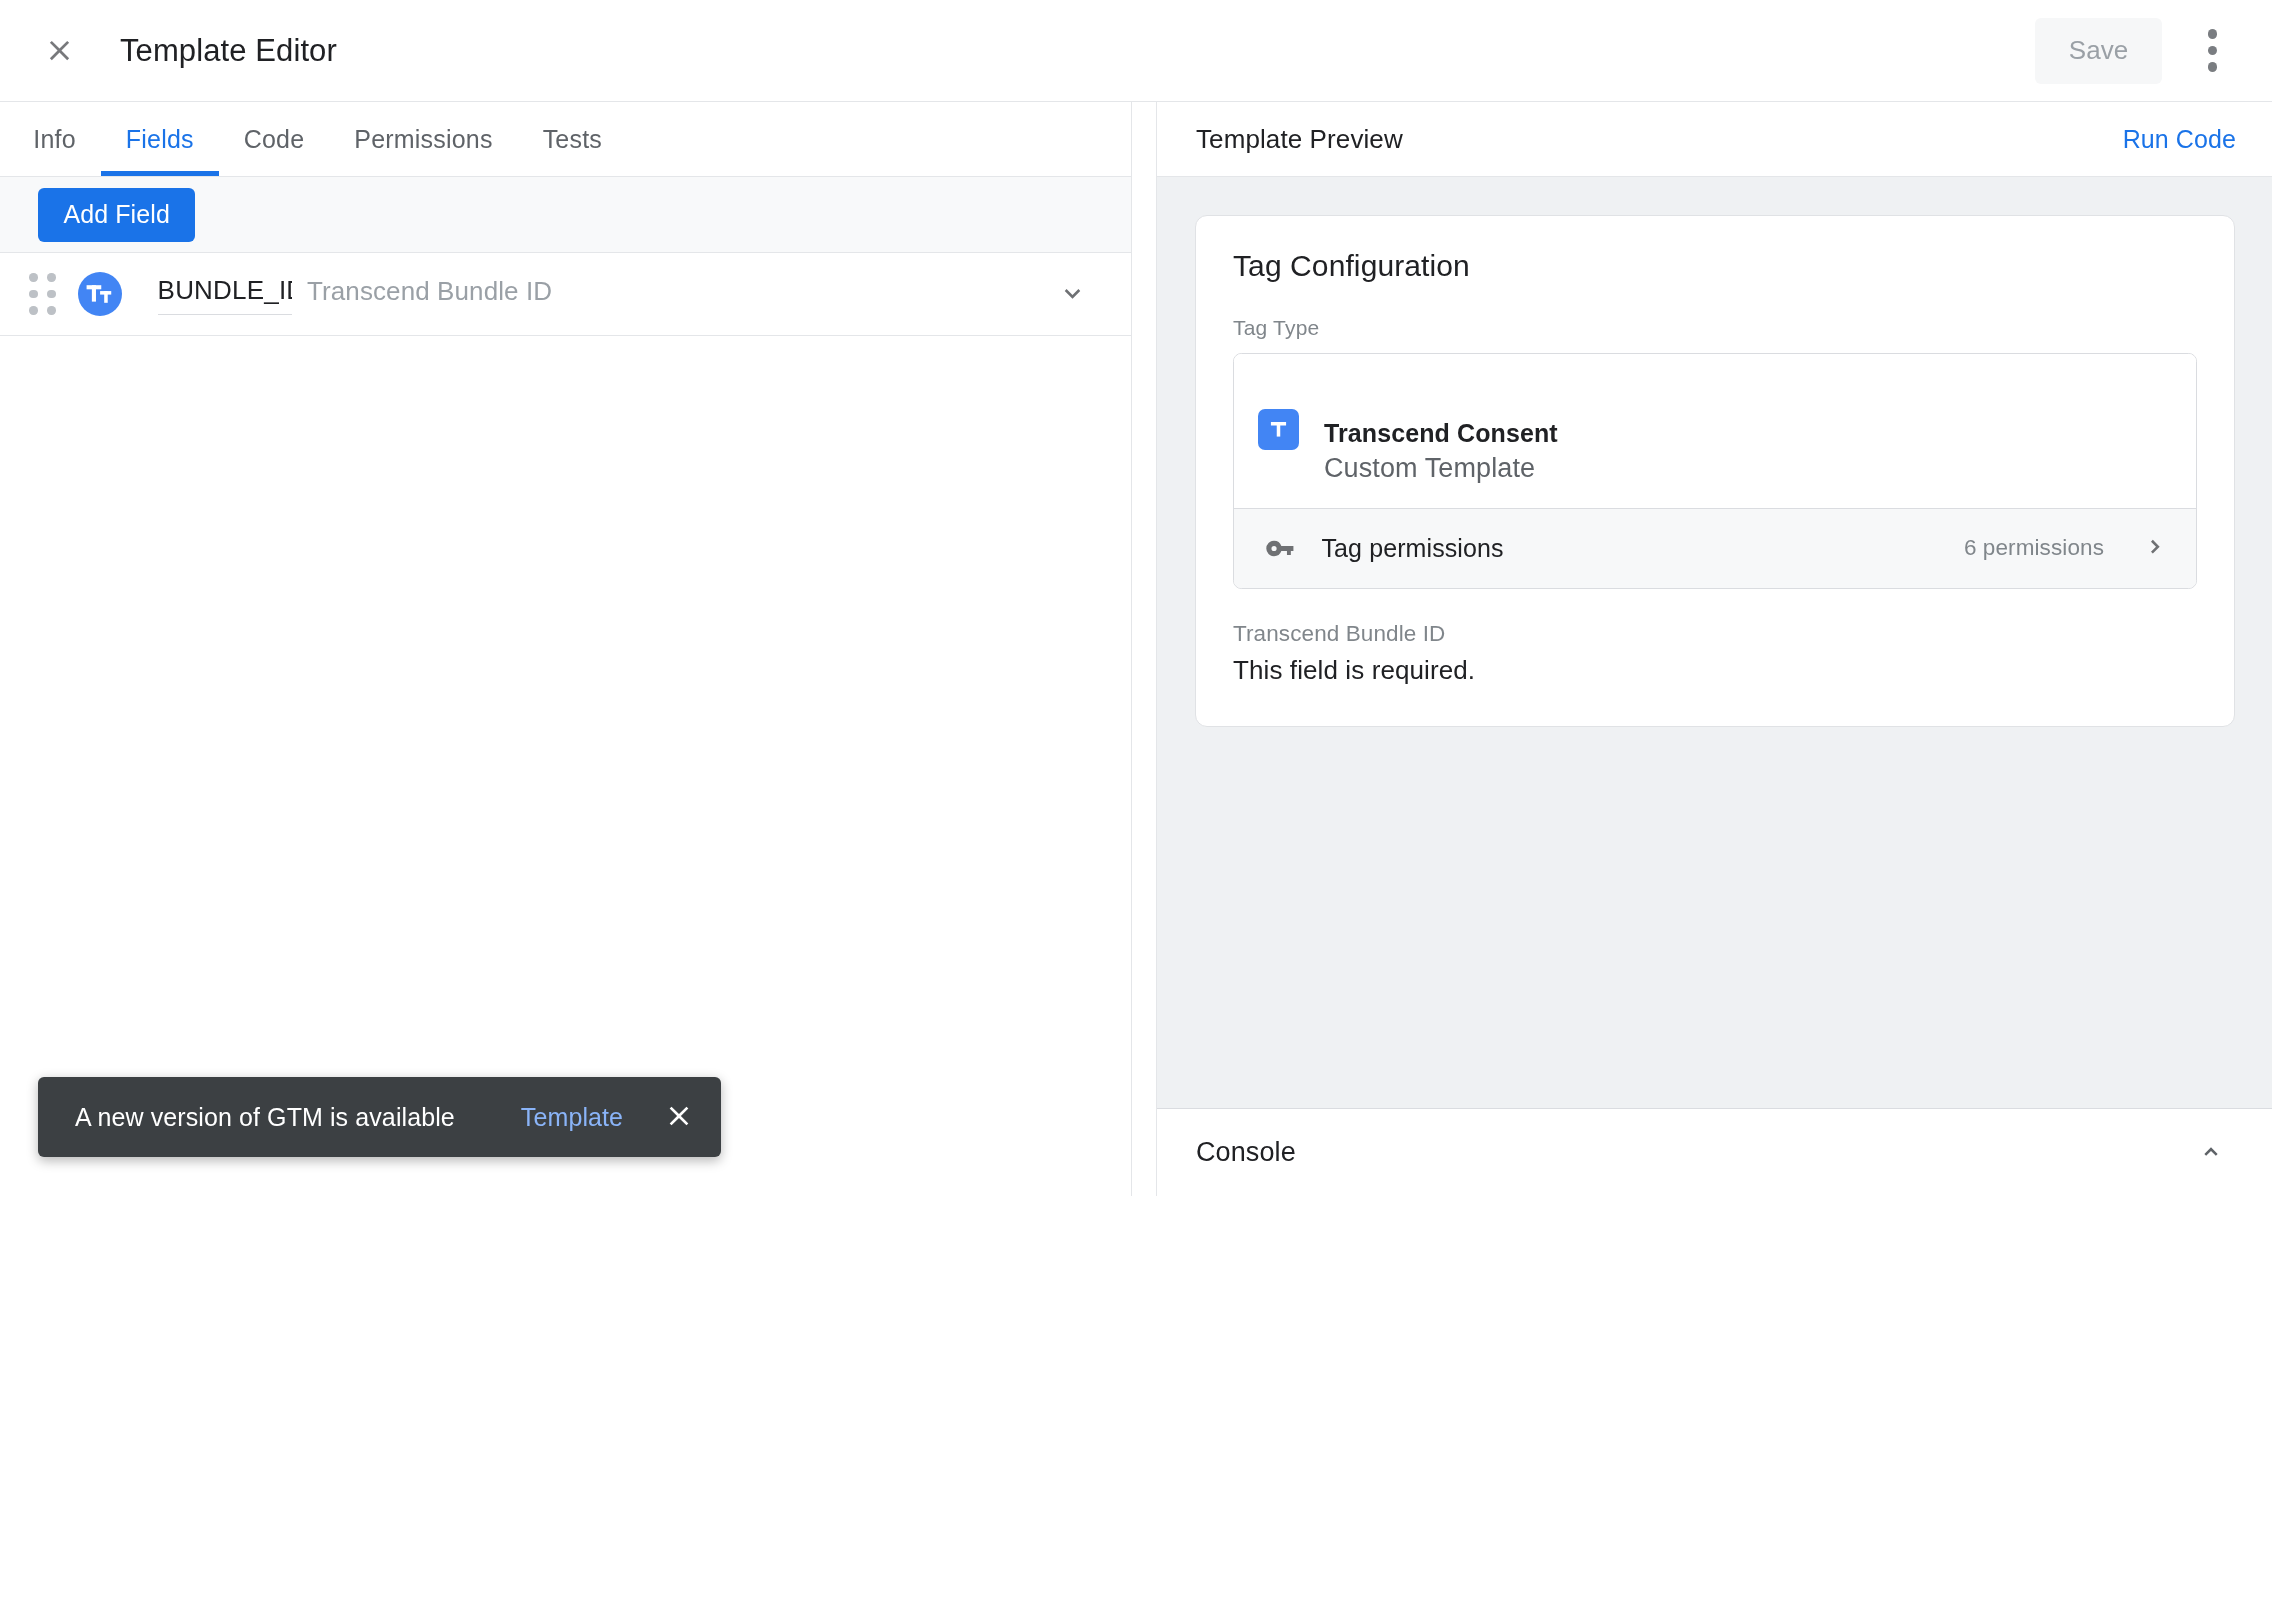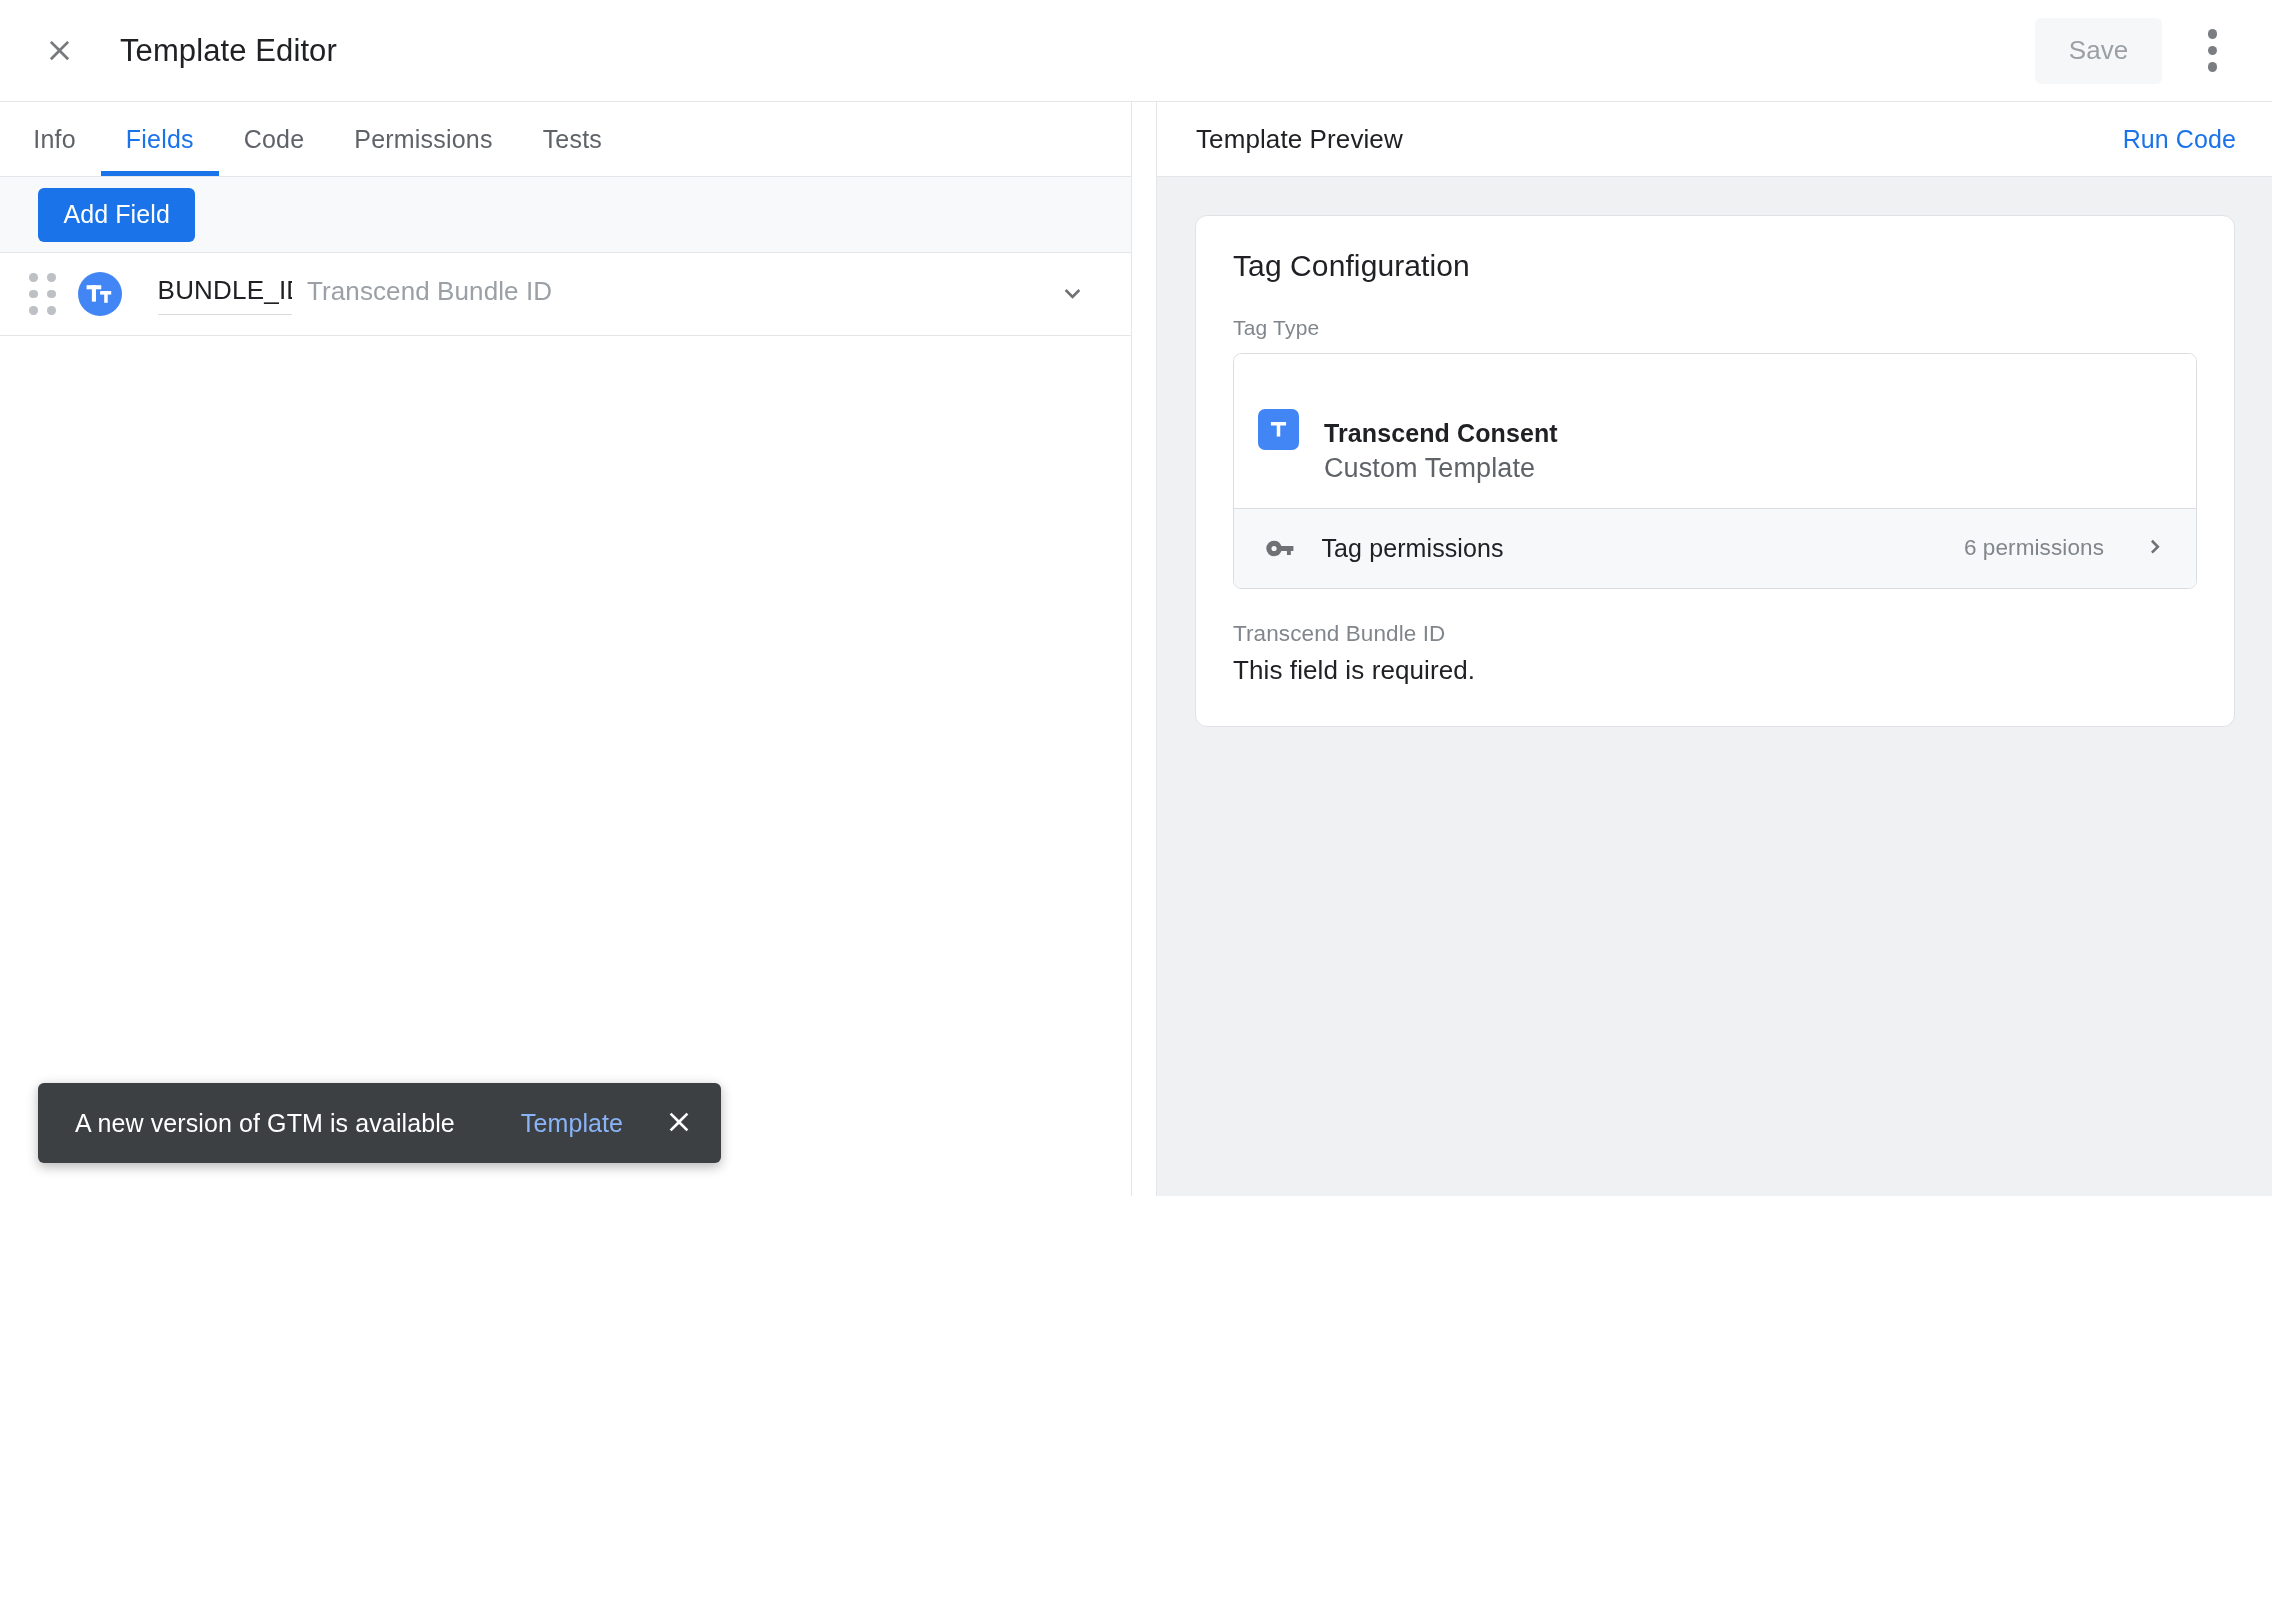--- a/index.html
+++ b/index.html
@@ -446,21 +446,21 @@
     align-items: center;
     justify-content: center;
     border-radius: 50%;
     cursor: pointer;
   }
 
   
   .snackbar {
     position: absolute;
     left: 38px;
-    bottom: 33px;
+    bottom: 39px;
     height: 80px;
     background: #3c4043;
     border-radius: 6px;
     box-shadow: 0 3.6px 12px rgba(0,0,0,0.28);
     display: flex;
     align-items: center;
     padding: 0 16.6px 0 37px;
     box-sizing: border-box;
     z-index: 50;
   }
@@ -620,17 +620,28 @@
             </div>
           </div>
 
           <div class="field-preview">
             <div class="field-preview-label">Transcend Bundle ID</div>
             <div class="field-preview-error">This field is required.</div>
           </div>
         </div>
       </div>
 
+      <div class="console-bar">
+        <div class="console-title">Console</div>
+        <div class="console-spacer"></div>
+        <div class="console-toggle">
+          <span>
+            <svg width="30" height="30" viewBox="0 0 24 24" aria-hidden="true">
+              <path d="M12 8.29 6.7 13.59 8.11 15 12 11.12 15.89 15 17.3 13.59z" fill="#5f6368"></path>
+            </svg>
+          </span>
+        </div>
+      </div>
 
     </div>
   </div>
 </div>
 
 
 </body></html>

